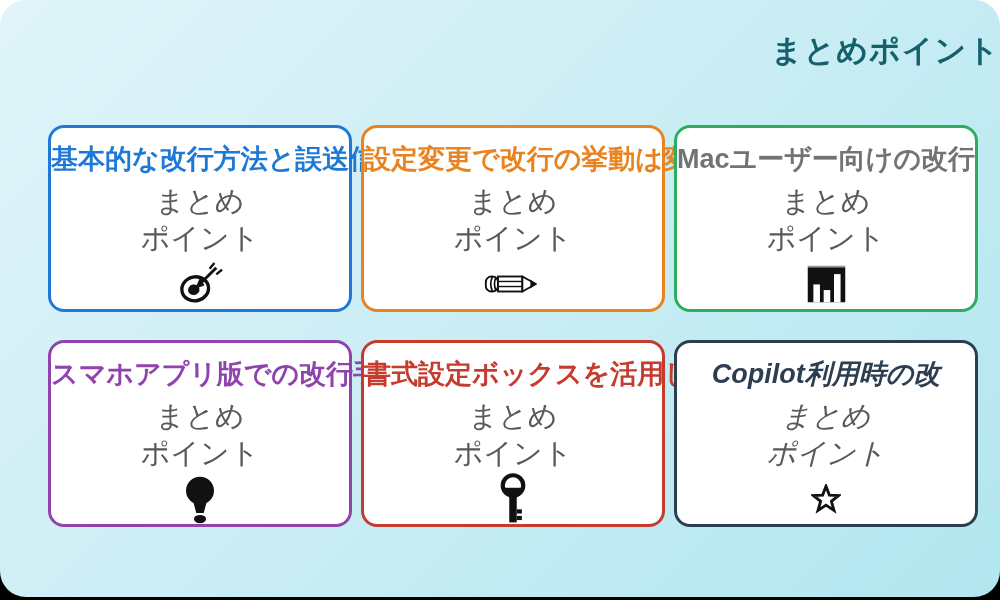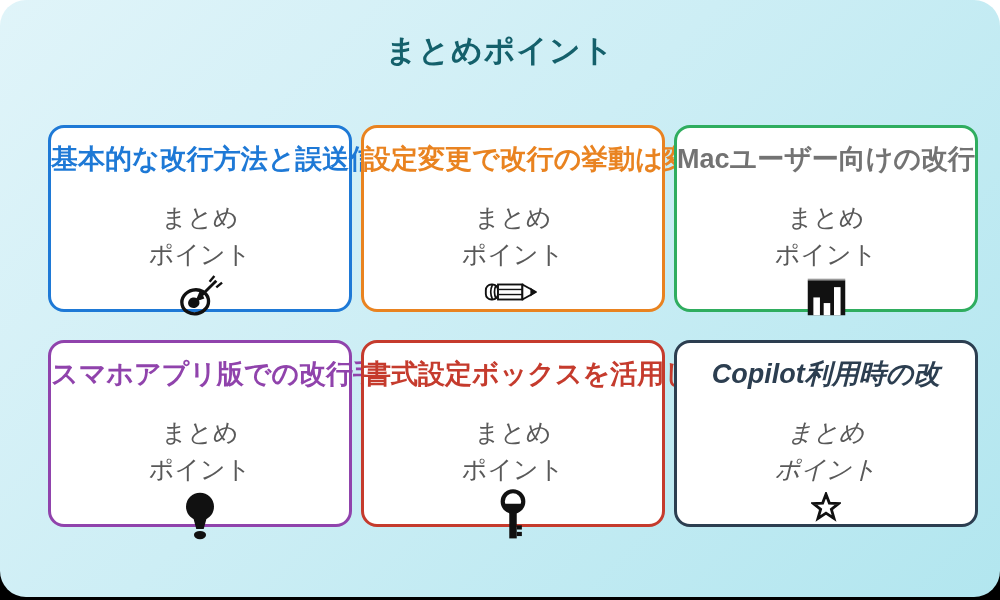--- a/index.html
+++ b/index.html
@@ -1,30 +1,30 @@
 <!DOCTYPE html>
 <html><head>
 <meta charset="utf-8">
 <style>
   html,body{margin:0;padding:0;}
   .stage{position:relative;width:1000px;height:600px;overflow:hidden;background:#ffffff;
          font-family:"Liberation Sans","DejaVu Sans",sans-serif;}
   .black-base{position:absolute;left:0;right:0;bottom:0;height:42px;background:#000;}
   .canvas{position:absolute;left:0;top:0;width:1000px;height:597px;border-radius:26px;
           background:#cdeef5;}
-  .page-title{position:absolute;top:30px;left:0;width:100%;text-align:center;
+  .page-title{position:absolute;top:30px;left:0;width:100%;text-align:right;
           font-size:31px;font-weight:800;letter-spacing:1px;color:#14606b;}
   .cards{position:absolute;left:48px;top:125px;display:grid;
           grid-template-columns:repeat(3,304px);column-gap:9px;row-gap:28px;}
   .card{position:relative;box-sizing:border-box;height:187px;background:#ffffff;
           border:3px solid #888;border-radius:16px;display:flex;flex-direction:column;
           align-items:center;padding-top:15px;}
   .card-title{width:100%;text-align:center;white-space:nowrap;font-size:27px;
           font-weight:bold;line-height:32px;}
-  .card-sub{margin-top:24px;text-align:center;font-size:25px;line-height:37px;color:#595959;}
+  .card-sub{margin-top:8px;text-align:center;font-size:29px;line-height:37px;color:#595959;}
   .card-icon{margin-top:1px;height:54px;display:flex;align-items:center;justify-content:center;}
   svg{display:block;}
 </style>
 </head>
 <body>
 
 <div class="stage">
   <div class="black-base" style="background: rgb(0, 0, 0);"></div>
   <div class="canvas" style="background: linear-gradient(135deg, rgb(224, 244, 249) 0%, rgb(205, 238, 245) 45%, rgb(178, 230, 239) 100%);">
 

